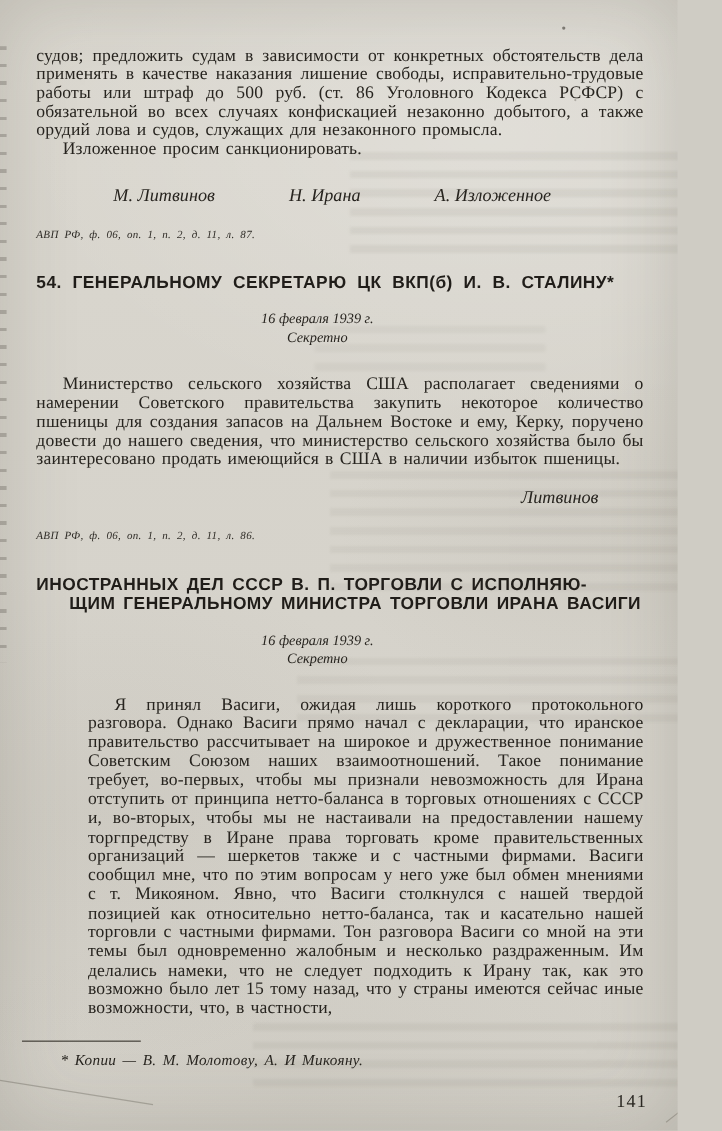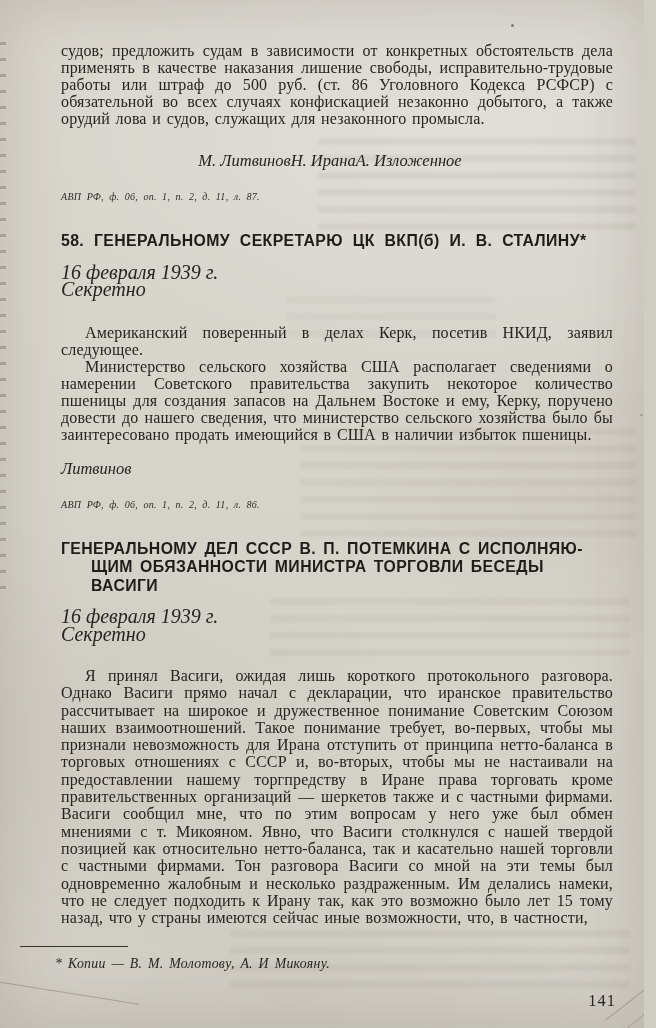--- a/index.html
+++ b/index.html
@@ -12,65 +12,64 @@
     position: relative;
     width: 616px; height: 1028px;
     overflow: hidden;
     color: #27241f;
     background:
       radial-gradient(ellipse 700px 420px at 72% 12%, rgba(255,255,255,0.20), rgba(255,255,255,0) 62%),
       radial-gradient(ellipse 520px 380px at 15% 72%, rgba(110,104,90,0.07), rgba(110,104,90,0) 60%),
       radial-gradient(ellipse 340px 220px at 88% 48%, rgba(120,114,98,0.07), rgba(120,114,98,0) 70%),
       radial-gradient(ellipse 500px 260px at 45% 96%, rgba(125,119,103,0.06), rgba(125,119,103,0) 65%),
       linear-gradient(180deg, #dad7cf 0%, #d7d4cc 38%, #d3d0c8 100%);
-    padding-left: 28px;
   }
   .page::after {
     content: ""; position: absolute; inset: 0; pointer-events: none;
     box-shadow: inset 0 0 70px rgba(88,82,68,0.22);
   }
   .content {
     position: relative; z-index: 2;
     padding: 42px 31px 0 33px;
     font-size: 16px; line-height: 17px;
   }
   .para {
     margin: 0; text-align: justify; text-indent: 24px;
     word-spacing: 1.5px; letter-spacing: 0.15px;
   }
   .para.continuation { text-indent: 0; }
   .sig-row {
-    display: flex; justify-content: center;
+    display: flex; justify-content: space-between;
     width: 398px; margin: 25px 0 0 70px;
     font-style: italic; font-size: 16.5px;
   }
   .archive {
     margin-top: 19px; font-style: italic;
     font-size: 10px; letter-spacing: 0.3px; word-spacing: 2.5px;
     color: #2e2b26;
   }
   .doc-heading {
     font-family: "Liberation Sans", sans-serif;
     font-weight: bold; color: #201d19;
     font-size: 15.8px; line-height: 18.5px;
     letter-spacing: 0.4px; word-spacing: 5px;
     margin-top: 27px;
   }
   .doc-heading.multi { word-spacing: 2.5px; }
   .doc-heading.multi .hline + .hline { margin-left: 30px; }
   .date-block {
-    margin: 13px 41px 0 0; text-align: left;
-    font-style: italic; font-size: 20px; line-height: 17.5px;
+    margin: 13px 41px 0 0; text-align: center;
+    font-style: italic; font-size: 13px; line-height: 17.5px;
   }
   .body-block { margin-top: 25px; }
   .sig-single {
-    margin: 17px 41px 0 0; 
+    margin: 17px 41px 0 0; text-align: right;
     font-style: italic; font-size: 16.5px;
   }
-  .doc96-body { margin-top: 24px; line-height: 17.3px; }
+  .doc96-body { margin-top: 24px; line-height: 17.3px; margin-left: 47px; }
   .footnote {
     position: absolute; z-index: 2; left: 33px; top: 946px; width: 560px;
     font-size: 13.8px;
   }
   .footnote-rule {
     width: 108px; height: 0; margin-left: -13px;
     border-top: 1.6px solid #36332c;
   }
   .footnote-text { margin-top: 9px; padding-left: 22px; letter-spacing: 0.3px; word-spacing: 2px; font-style: italic; }
   .page-number {
@@ -123,46 +122,46 @@
   <div class="speck speck-2"></div>
   <div class="speck speck-3"></div>
   <div class="scratch scratch-1"></div>
   <div class="scratch scratch-2"></div>
   <div class="scratch scratch-3"></div>
 
   <div class="content">
 
     <section>
       <p class="para continuation">судов; предложить судам в зависимости от конкретных обстоятельств дела применять в качестве наказания лишение свободы, исправительно-трудовые работы или штраф до 500 руб. (ст. 86 Уголовного Кодекса РСФСР) с обязательной во всех случаях конфискацией незаконно добытого, а также орудий лова и судов, служащих для незаконного промысла.</p>
+      <p class="para">Изложенное просим санкционировать.</p>
       <div class="sig-row">
         <span>М. Литвинов</span>
         <span>Н. Ирана</span>
         <span>А. Изложенное</span>
       </div>
       <div class="archive">АВП РФ, ф. 06, оп. 1, п. 2, д. 11, л. 87.</div>
     </section>
 
     <section>
-      <div class="doc-heading">58. ГЕНЕРАЛЬНОМУ СЕКРЕТАРЮ ЦК ВКП(б) И. В. СТАЛИНУ*</div>
+      <div class="doc-heading">54. ГЕНЕРАЛЬНОМУ СЕКРЕТАРЮ ЦК ВКП(б) И. В. СТАЛИНУ*</div>
       <div class="date-block">
         <div>16 февраля 1939 г.</div>
         <div>Секретно</div>
       </div>
       <div class="body-block">
-        <p class="para">Американский поверенный в делах Керк, посетив НКИД, заявил следующее.</p>
         <p class="para">Министерство сельского хозяйства США располагает сведениями о намерении Советского правительства закупить некоторое количество пшеницы для создания запасов на Дальнем Востоке и ему, Керку, поручено довести до нашего сведения, что министерство сельского хозяйства было бы заинтересовано продать имеющийся в США в наличии избыток пшеницы.</p>
       </div>
       <div class="sig-single">Литвинов</div>
       <div class="archive">АВП РФ, ф. 06, оп. 1, п. 2, д. 11, л. 86.</div>
     </section>
 
     <section>
       <div class="doc-heading multi">
-        <div class="hline">ГЕНЕРАЛЬНОМУ ДЕЛ СССР В. П. ПОТЕМКИНА С ИСПОЛНЯЮ-</div>
-        <div class="hline">ЩИМ ОБЯЗАННОСТИ МИНИСТРА ТОРГОВЛИ БЕСЕДЫ ВАСИГИ</div>
+        <div class="hline">ИНОСТРАННЫХ ДЕЛ СССР В. П. ТОРГОВЛИ С ИСПОЛНЯЮ-</div>
+        <div class="hline">ЩИМ ГЕНЕРАЛЬНОМУ МИНИСТРА ТОРГОВЛИ ИРАНА ВАСИГИ</div>
       </div>
       <div class="date-block">
         <div>16 февраля 1939 г.</div>
         <div>Секретно</div>
       </div>
       <div class="body-block doc96-body">
         <p class="para">Я принял Васиги, ожидая лишь короткого протокольного разговора. Однако Васиги прямо начал с декларации, что иранское правительство рассчитывает на широкое и дружественное понимание Советским Союзом наших взаимоотношений. Такое понимание требует, во-первых, чтобы мы признали невозможность для Ирана отступить от принципа нетто-баланса в торговых отношениях с СССР и, во-вторых, чтобы мы не настаивали на предоставлении нашему торгпредству в Иране права торговать кроме правительственных организаций — шеркетов также и с частными фирмами. Васиги сообщил мне, что по этим вопросам у него уже был обмен мнениями с т. Микояном. Явно, что Васиги столкнулся с нашей твердой позицией как относительно нетто-баланса, так и касательно нашей торговли с частными фирмами. Тон разговора Васиги со мной на эти темы был одновременно жалобным и несколько раздраженным. Им делались намеки, что не следует подходить к Ирану так, как это возможно было лет 15 тому назад, что у страны имеются сейчас иные возможности, что, в частности,</p>
       </div>
     </section>
 

